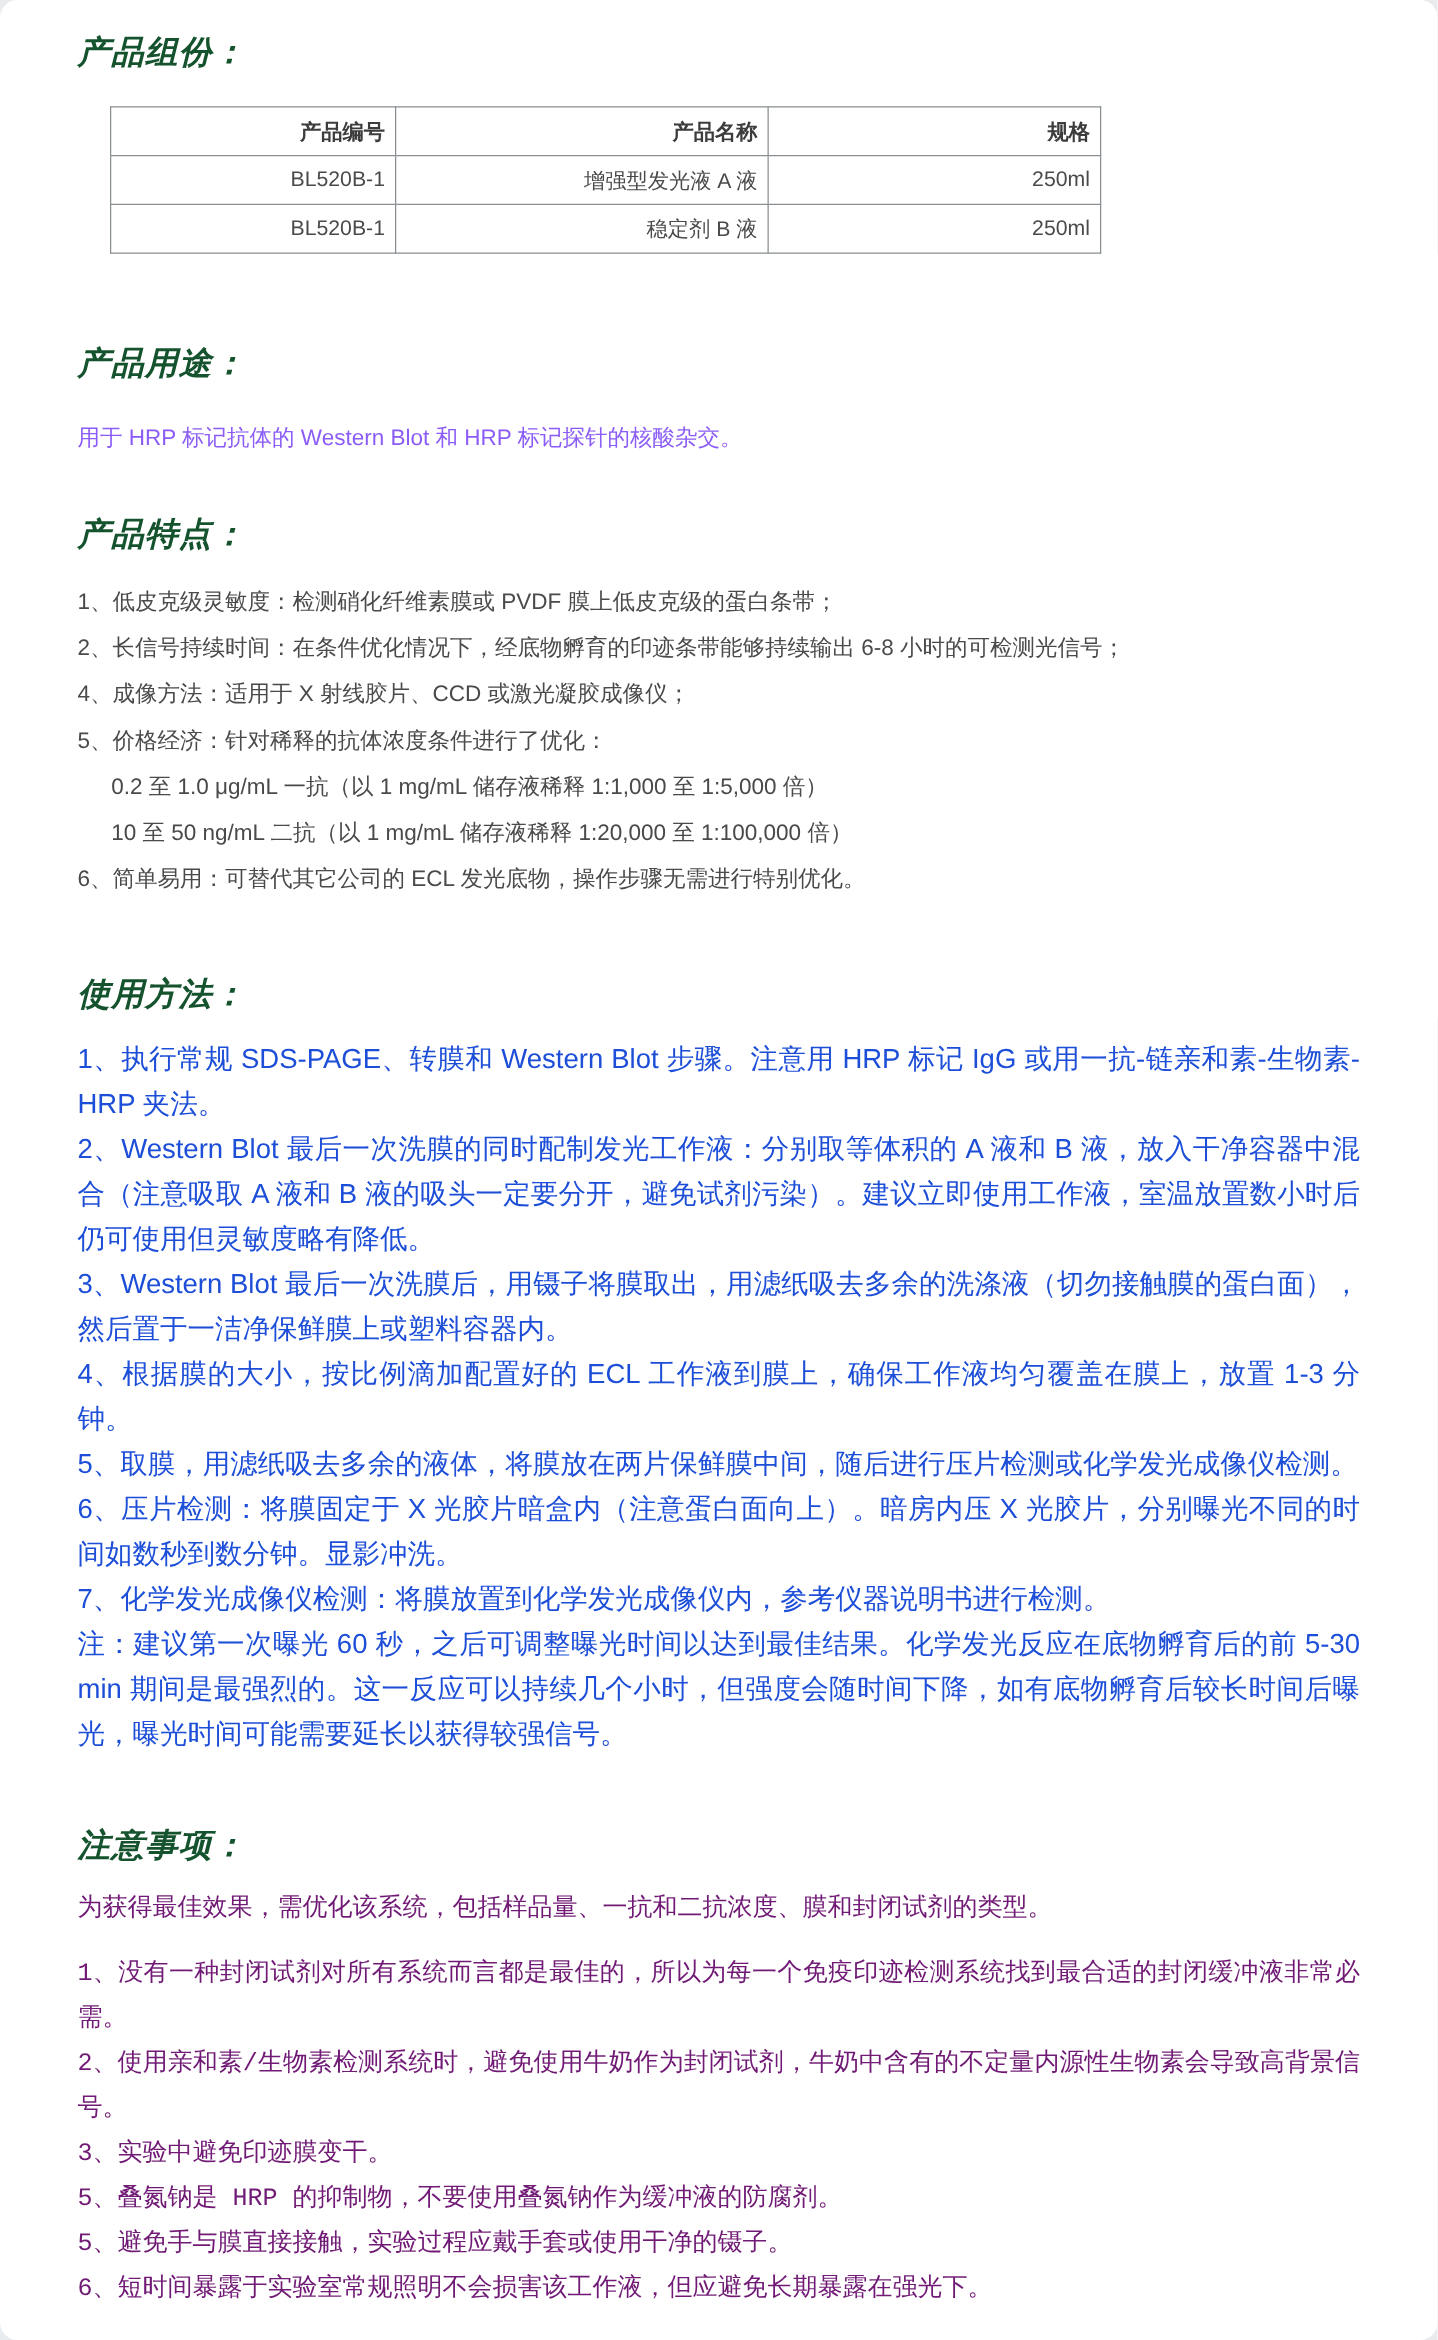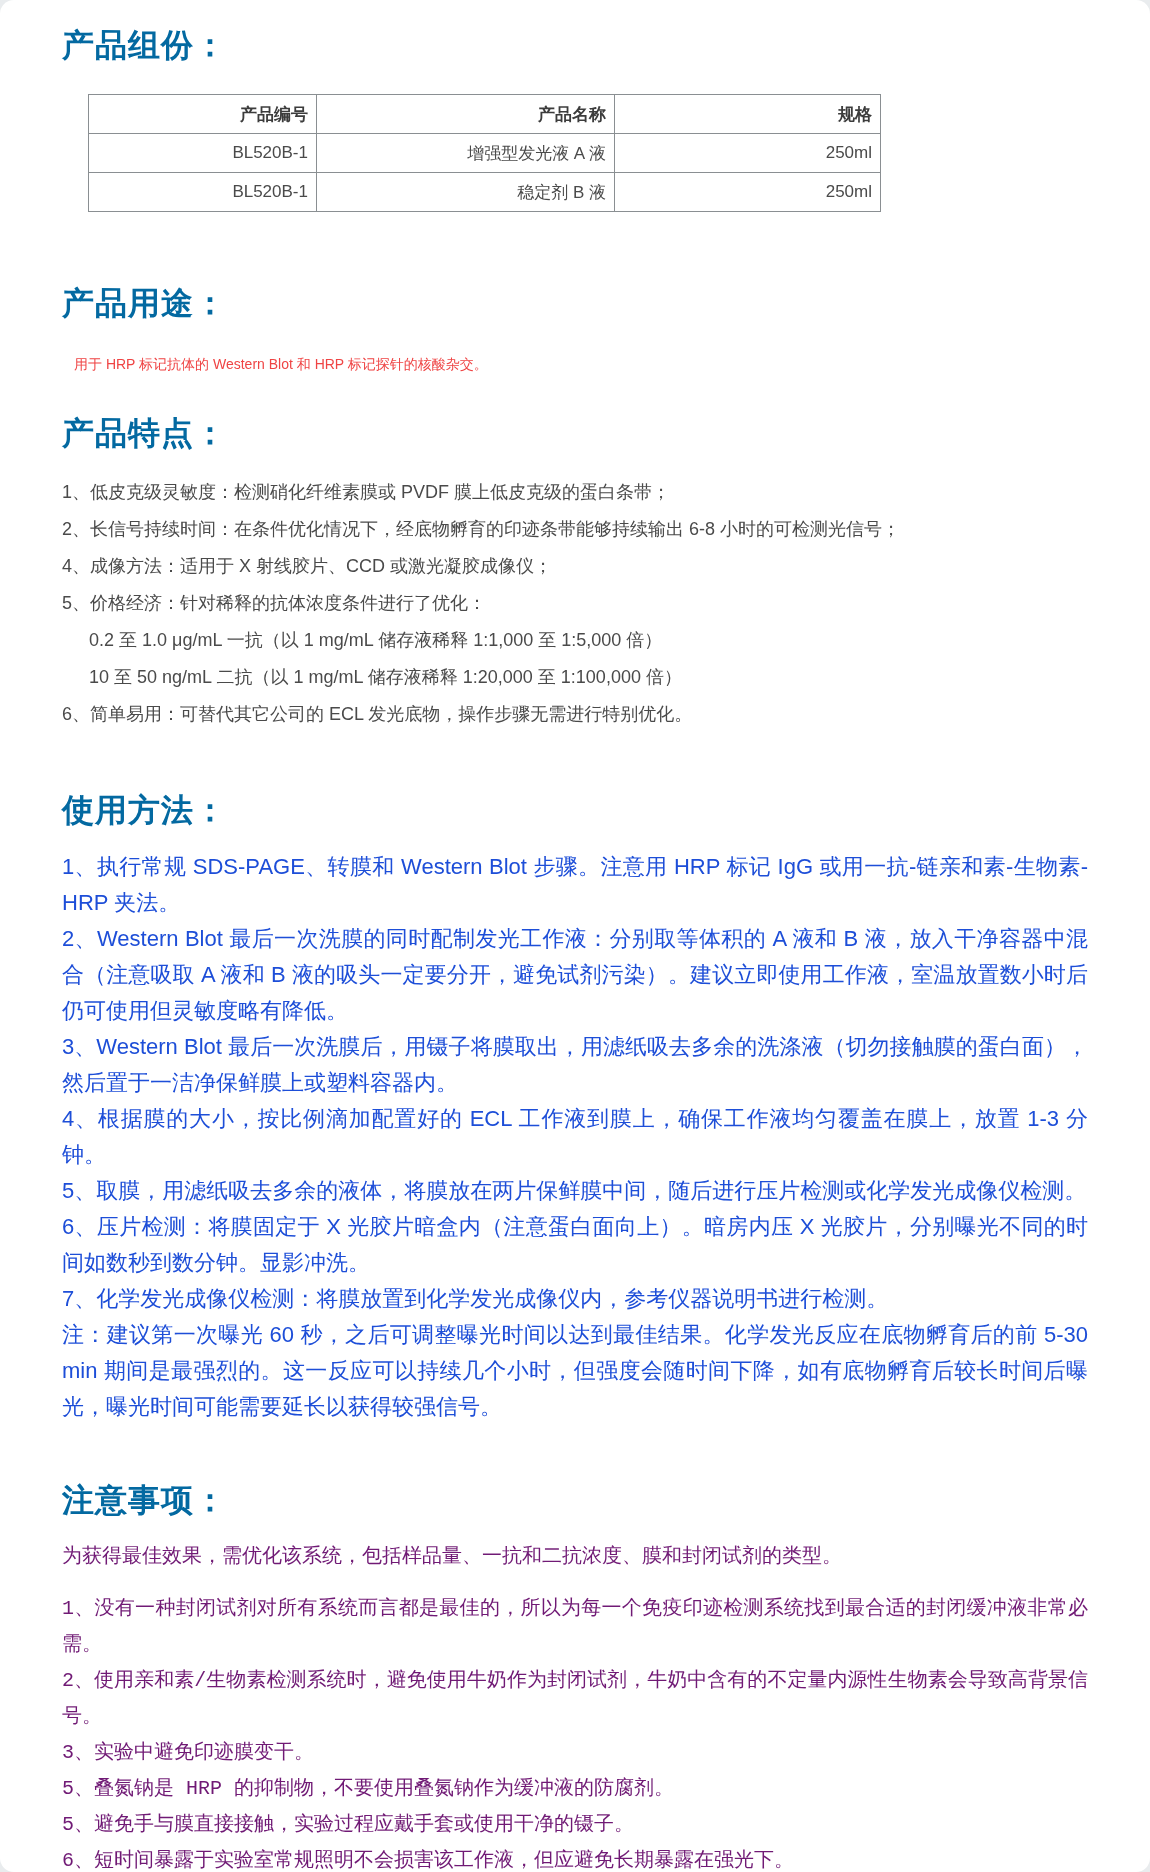--- a/index.html
+++ b/index.html
@@ -13,25 +13,26 @@
     width: 1150px;
     height: 1872px;
     margin: 0 auto;
     background: #ffffff;
     border-radius: 14px;
     padding: 24px 62px 40px 62px;
     overflow: hidden;
     color: #4a4a4a;
   }
   .section-heading {
-    font-size: 32px;
+    font-size: 26px;
     font-weight: 700;
-    color: #0369a1;
+    color: #14532d;
     letter-spacing: 1px;
     margin: 0;
+    font-style: italic;
   }
   
   .components-table {
     border-collapse: collapse;
     margin: 26px 0 0 26px;
     width: 792px;
     table-layout: fixed;
   }
   .components-table col.c1 { width: 228px; }
   .components-table col.c2 { width: 298px; }
@@ -43,28 +44,28 @@
     text-align: right;
     vertical-align: middle;
     font-size: 17px;
     padding: 0 8px;
   }
   .components-table th { font-weight: 700; color: #3c3c3c; }
   .components-table td { font-weight: 400; color: #4a4a4a; }
 
   
   .body-text {
-    font-size: 14px;
-    color: #ef4444;
-    margin: 12px;
+    font-size: 18px;
+    color: #8b5cf6;
+    margin: 0;
   }
   .sec-usage .section-heading   { margin-top: 70px; }
   .sec-usage .body-text         { margin-top: 30px; }
 
-  .sec-features .section-heading{ margin-top: 38px; }
+  .sec-features .section-heading{ margin-top: 48px; }
   .feature-list { margin-top: 18px; }
   .feature-list p {
     margin: 0;
     font-size: 18px;
     line-height: 37px;
     color: #4a4a4a;
   }
   .feature-list p.indent { padding-left: 27px; }
 
   .sec-method .section-heading  { margin-top: 56px; }

